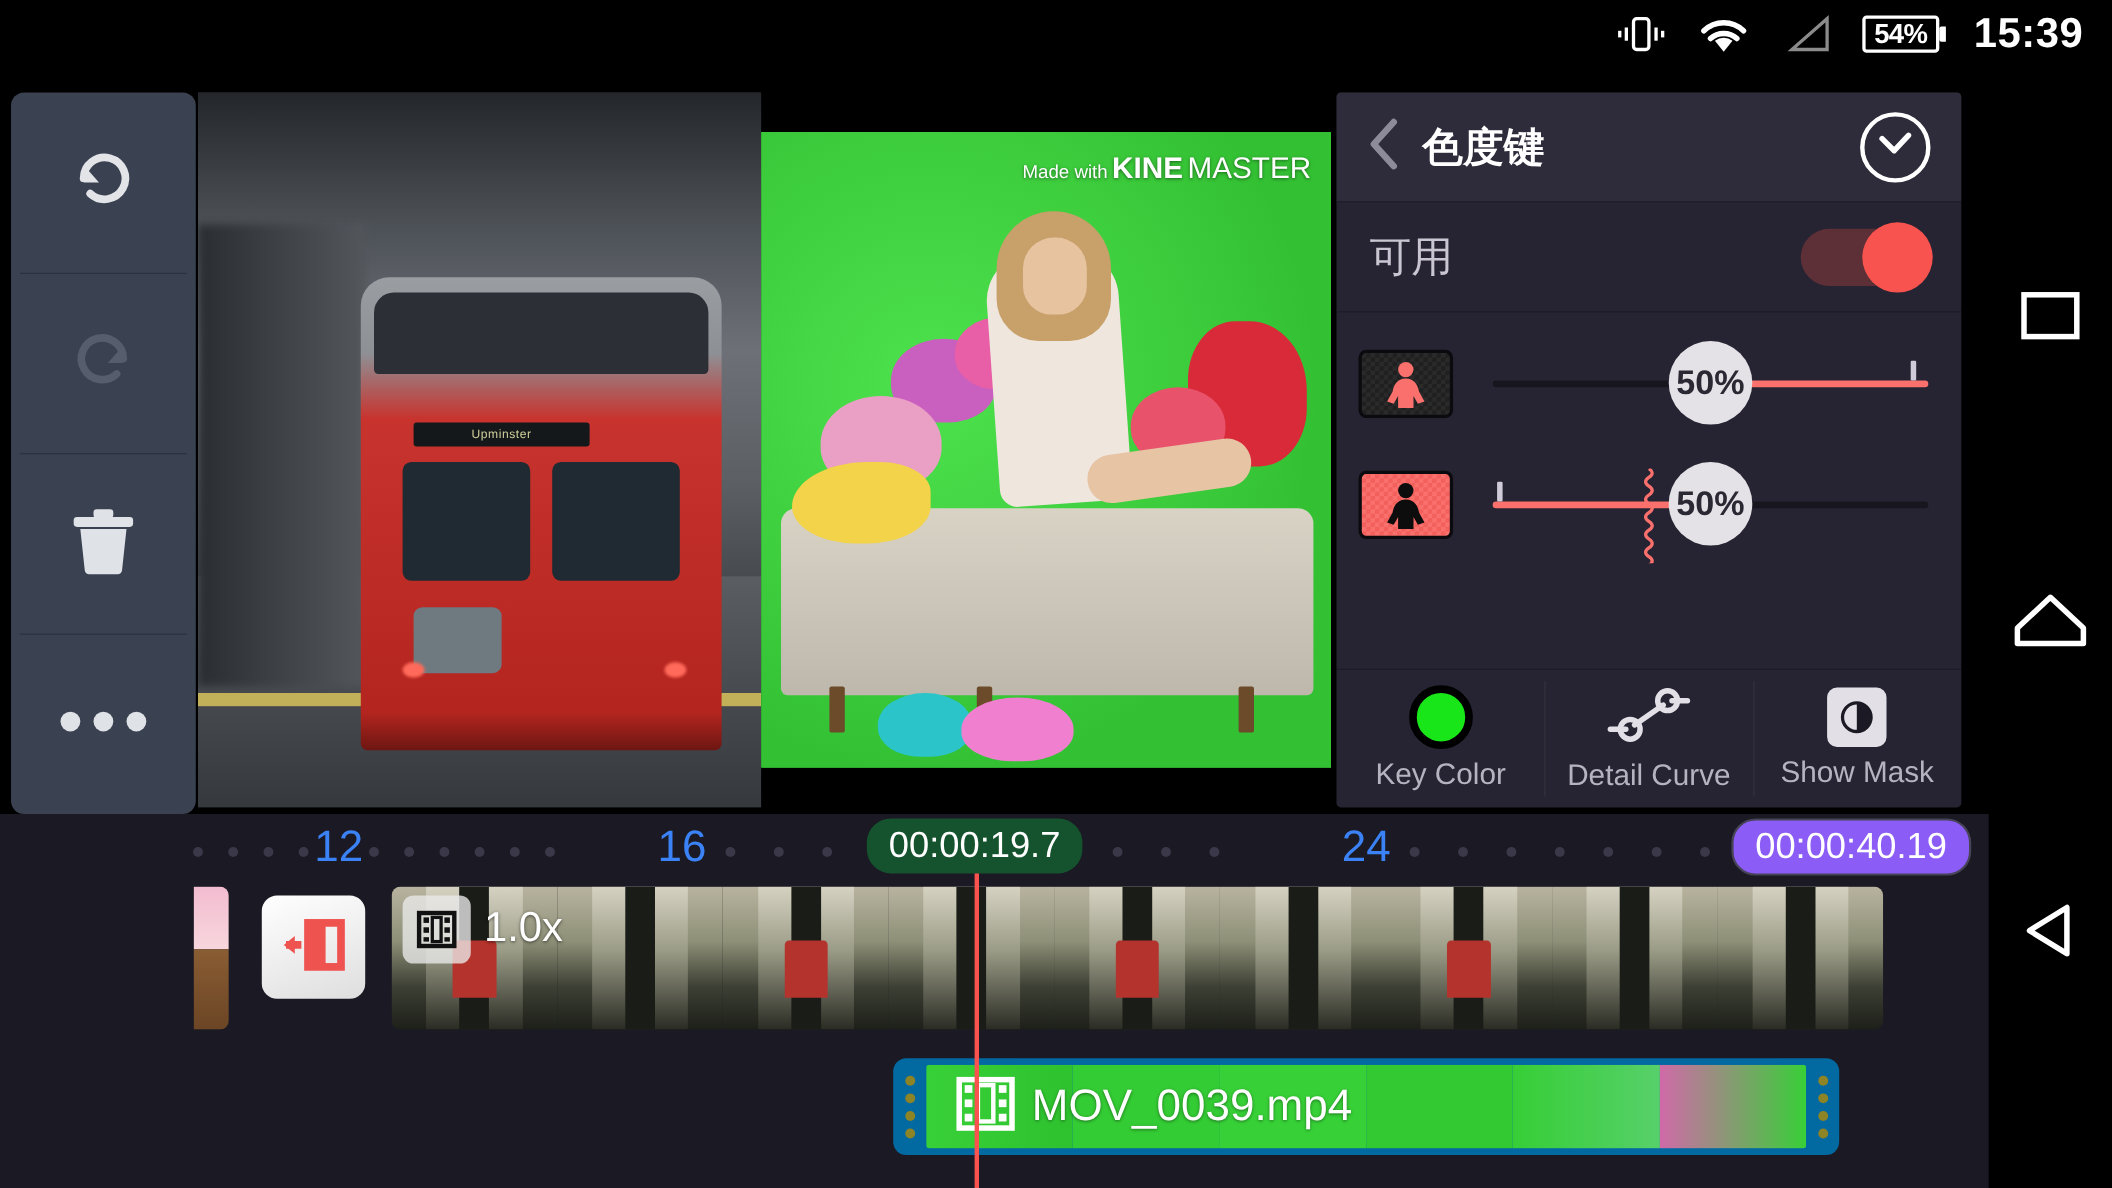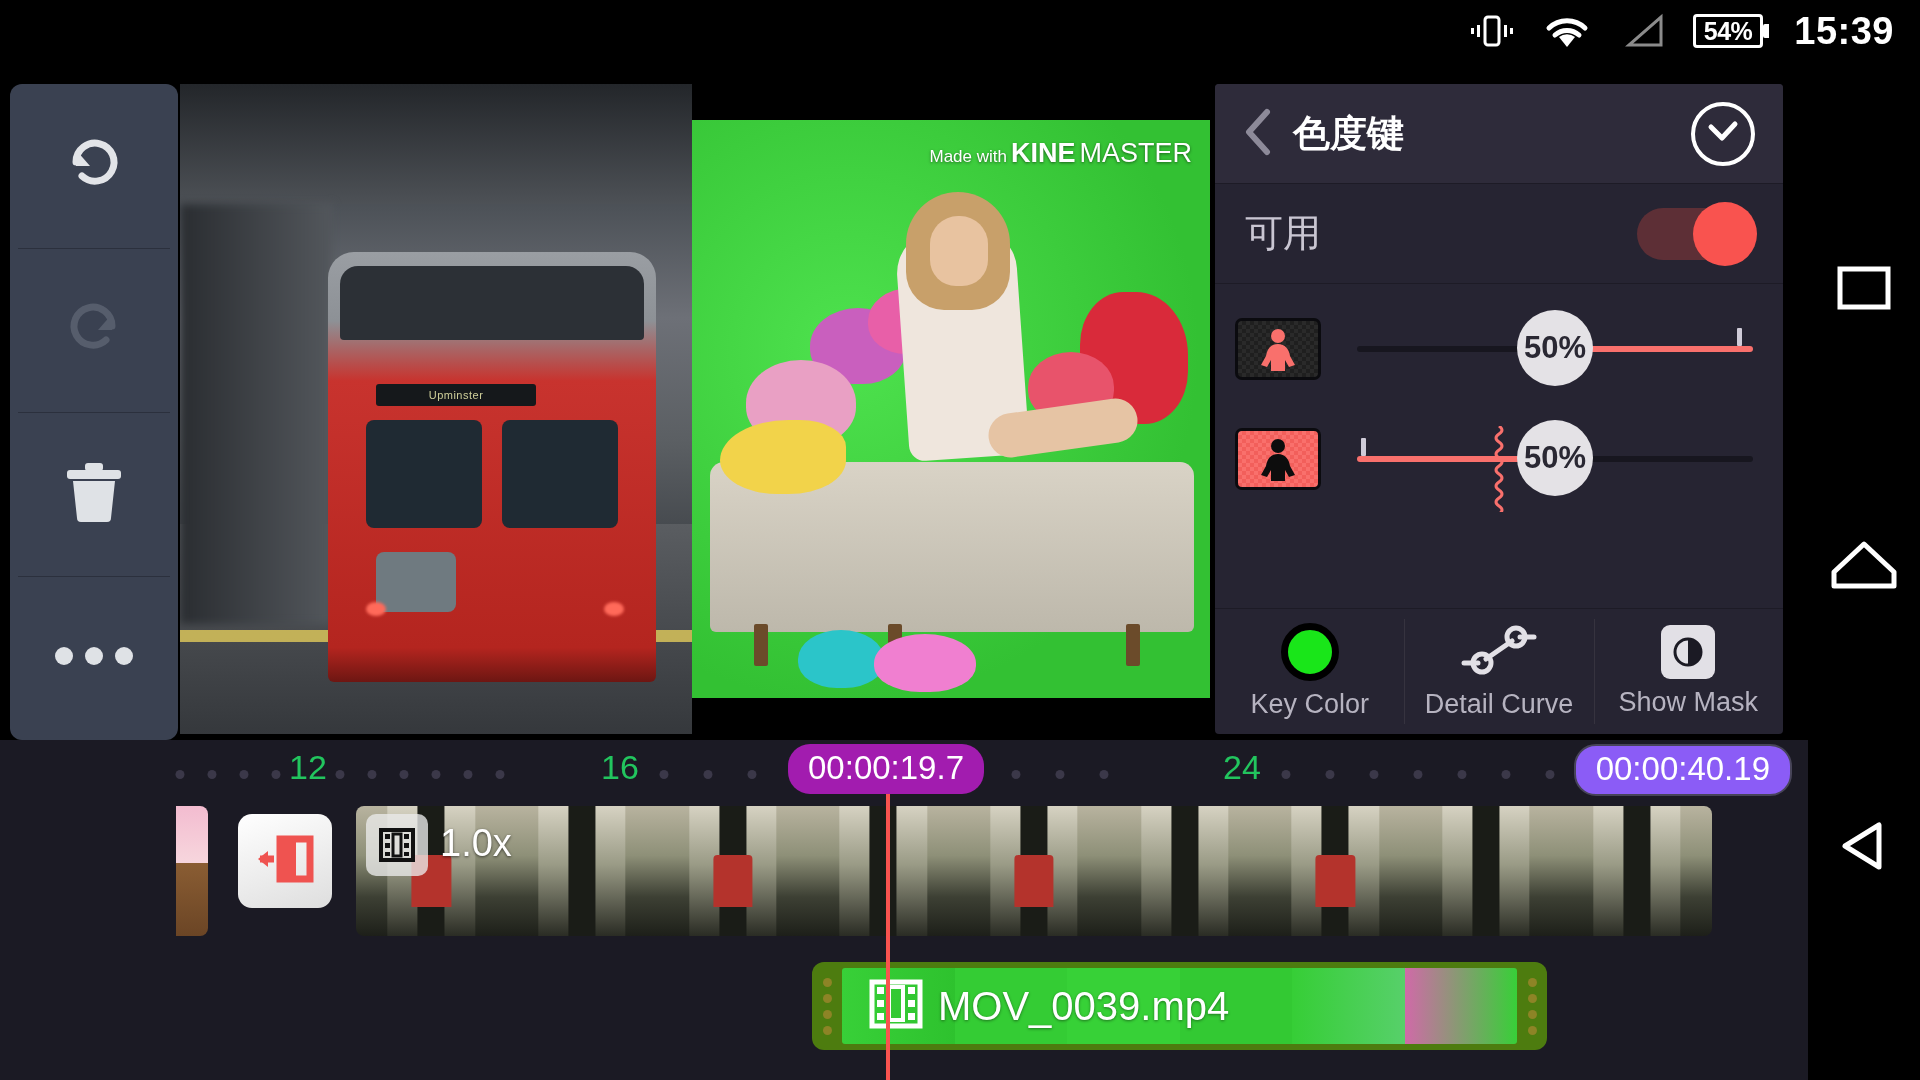--- a/index.html
+++ b/index.html
@@ -138,27 +138,27 @@
   .pa-label { color:#b6b3c0; font-size:27px; }
   #key-color-swatch { width:58px; height:58px; border-radius:50%; background:#19e619;
     border:7px solid #000; }
   #show-mask-icon { width:54px; height:54px; background:#e2e0e6; border-radius:9px;
     display:flex; align-items:center; justify-content:center; }
 
   
   #timeline { position:absolute; left:0; top:740px; width:1808px; height:340px;
     background:#1b1a24; }
   #ruler { position:absolute; left:180px; top:0; width:1628px; height:54px; }
-  .ruler-num { position:absolute; top:8px; color:#22c55e; font-size:34px;
+  .ruler-num { position:absolute; top:8px; color:#3b82f6; font-size:40px;
     transform:translateX(-50%); }
   .ruler-dot { position:absolute; top:30px; width:9px; height:9px; border-radius:50%;
     background:#3b3849; transform:translateX(-50%); }
 
   #playhead-badge { position:absolute; left:886px; top:4px; transform:translateX(-50%);
-    background:#a21caf; color:#fff; font-size:33px; padding:5px 20px 7px 20px;
+    background:#14532d; color:#fff; font-size:33px; padding:5px 20px 7px 20px;
     border-radius:22px; white-space:nowrap; z-index:30; }
   #playhead-line { position:absolute; left:886px; top:46px; width:4px; height:294px;
     background:#f9534f; z-index:29; }
   #total-time { position:absolute; right:16px; top:4px; background:#8b5cf6;
     border:2px solid #474458; color:#fff; font-size:33px; padding:4px 20px 6px 20px;
     border-radius:22px; white-space:nowrap; z-index:30; }
   .clip-partial { position:absolute; left:176px; top:66px; width:32px; height:130px;
     border-radius:0 8px 8px 0; overflow:hidden; }
   .cp-sky { position:absolute; left:0; top:0; width:100%; height:44%;
     background:linear-gradient(180deg,#f3bcd0,#f7d6dd); }
@@ -179,22 +179,22 @@
   .vf-dark { position:absolute; left:50%; top:0; width:18%; height:100%;
     transform:translateX(-50%); background:#1a1c17; }
   .vf-train { position:absolute; left:50%; top:38%; width:26%; height:40%;
     transform:translateX(-50%); background:#b4332c; border-radius:4px 4px 0 0; }
   #clip-badge { position:absolute; left:10px; top:8px; width:62px; height:62px;
     background:rgba(235,235,235,.78); border-radius:10px;
     display:flex; align-items:center; justify-content:center; z-index:5; }
   #clip-speed { position:absolute; left:84px; top:16px; color:#fff; font-size:38px;
     text-shadow:0 1px 3px rgba(0,0,0,.6); z-index:5; }
 
-  #clip-layer { position:absolute; left:812px; top:222px; width:735px; height:88px;
-    background:#4d7c0f; border-radius:12px; padding:6px 0; display:flex; align-items:center;justify-content:center; }
+  #clip-layer { position:absolute; left:812px; top:222px; width:860px; height:88px;
+    background:#0369a1; border-radius:12px; padding:6px 0; display:flex; align-items:center;justify-content:center; }
   .handle-dots { width:30px; display:flex; flex-direction:column; align-items:center;
     justify-content:center; gap:7px; flex:none; }
   .handle-dots i { width:9px; height:9px; background:#8d8426; border-radius:50%; display:block; }
   #clip-layer-body { flex:1; height:76px; position:relative; overflow:hidden;
     border-radius:3px; display:flex; }
   .lframe { flex:1; position:relative; background:#35cf35; overflow:hidden; }
   #clip-layer-icon { position:absolute; left:26px; top:50%; transform:translateY(-50%);
     z-index:6; }
   #clip-layer-name { position:absolute; left:96px; top:50%; transform:translateY(-50%);
     color:#fff; font-size:40px; z-index:6; text-shadow:0 1px 3px rgba(0,0,0,.45);

